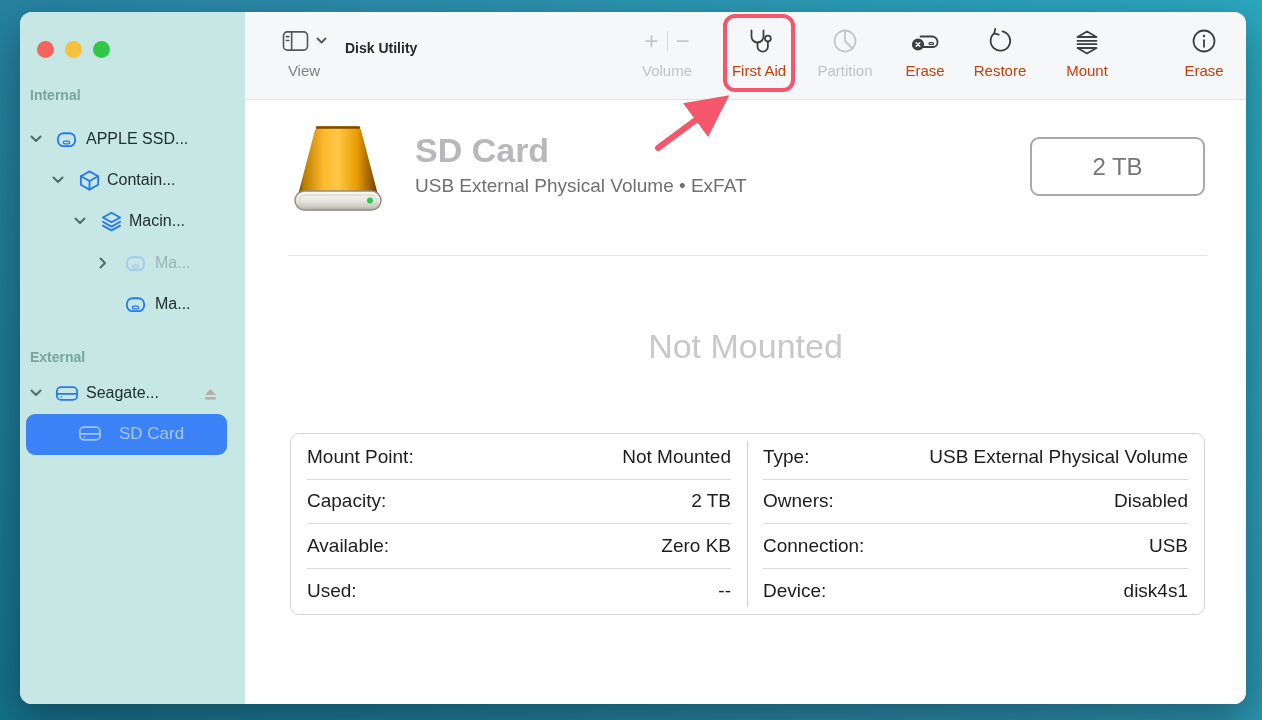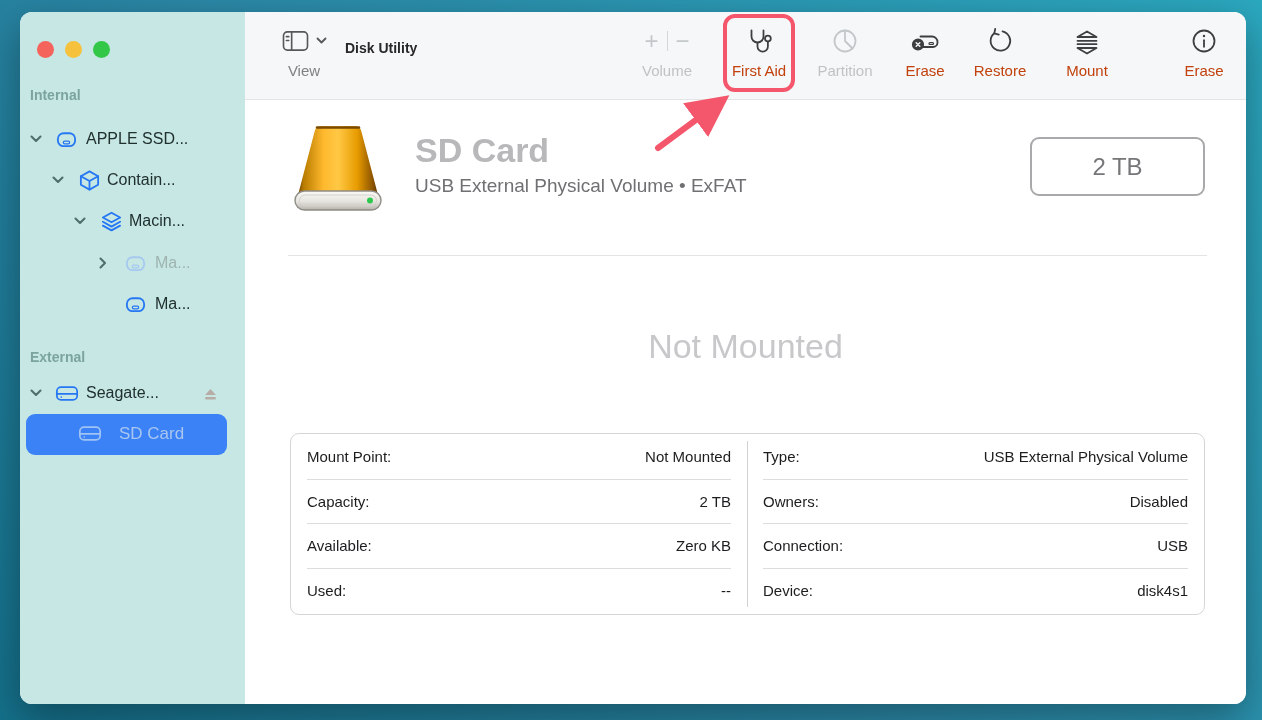--- a/index.html
+++ b/index.html
@@ -51,21 +51,21 @@
                 justify-content:center; font-size:24px; color:#767679; }
   .hsep { position:absolute; left:43px; top:154px; width:919px; height:1px; background:#e4e4e4; }
   .status-big { position:absolute; left:0; right:0; top:226px; text-align:center;
                 font-size:34px; color:#c8c8ca; }
   .dtable { position:absolute; left:45px; top:332px; width:915px; height:182px;
             border:1.5px solid #d5d5d5; border-radius:9px; display:flex; }
   .dcol { width:456px; padding-top:1px; }
   .dcol.right { width:457px; }
   .vsep { position:absolute; left:456px; top:7px; bottom:7px; width:1px; background:#d2d2d2; }
   .trow { height:44.5px; margin:0 16px; display:flex; align-items:center;
-          justify-content:space-between; border-bottom:1px solid #dcdcdc; font-size:15px; color:#1d1d1f; }
+          justify-content:space-between; border-bottom:1px solid #dcdcdc; font-size:19px; color:#1d1d1f; }
   .trow:last-child { border-bottom:none; }
   
   .anno-box { position:absolute; left:723px; top:14px; width:72px; height:78px;
               border:4px solid #f4566b; border-radius:12px; }
   .anno-arrow { position:absolute; left:640px; top:95px; }
   
   .blue-ic { stroke:#2677f3; fill:none; stroke-width:1.9; stroke-linecap:round; stroke-linejoin:round; }
   .fade-ic { stroke:#a6c9f0; fill:none; stroke-width:1.9; stroke-linecap:round; stroke-linejoin:round; }
   .sel-ic  { stroke:#9fc3f2; fill:none; stroke-width:1.9; stroke-linecap:round; stroke-linejoin:round; }
   .chev-ic { stroke:#4e6f6b; fill:none; stroke-width:2.1; stroke-linecap:round; stroke-linejoin:round; }

